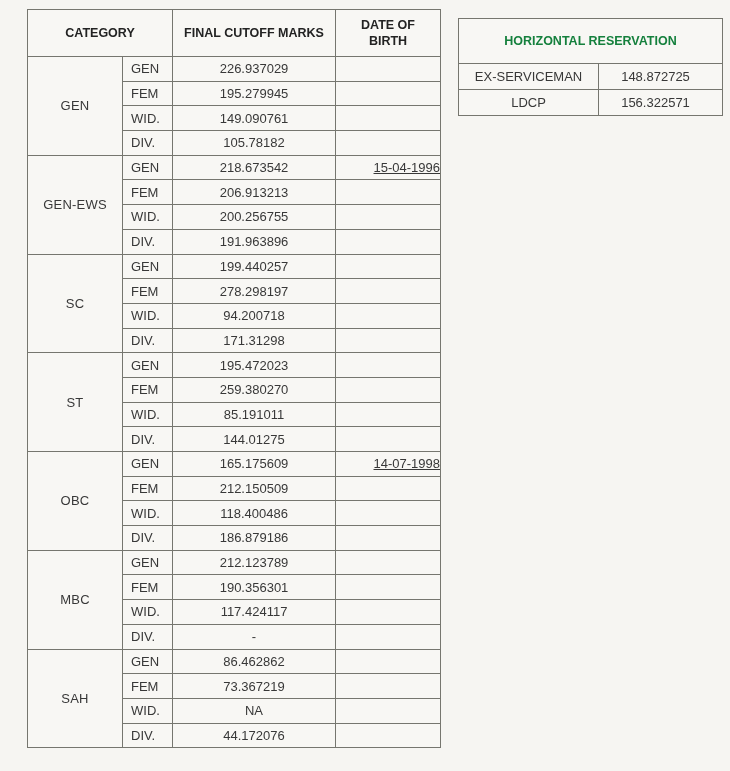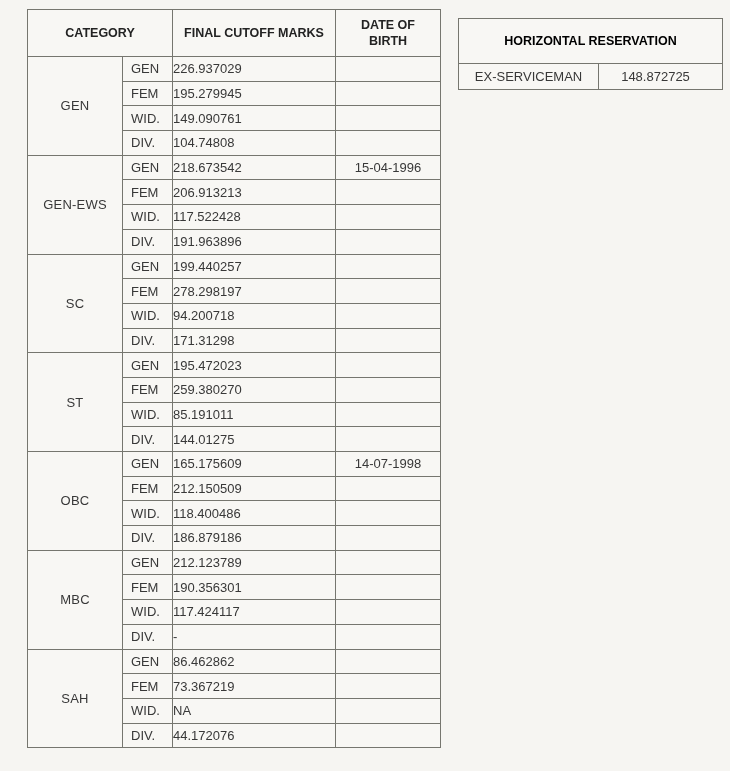--- a/index.html
+++ b/index.html
@@ -55,36 +55,37 @@
   .main-table td.cat-cell {
     text-align: center;
     font-size: 13px;
     letter-spacing: 0.2px;
   }
   .main-table td.sub-cell {
     text-align: left;
     padding-left: 8px;
   }
   .main-table td.marks-cell {
-    text-align: left;
+    text-align: center;
   }
   .main-table td.dob-cell {
-    text-align: center;
+    text-align: right;
+    text-decoration: underline;
   }
   
   .res-table {
     left: 458px;
     top: 18px;
     width: 264px;
   }
   .res-table th {
     height: 44px;
     font-size: 12.5px;
     font-weight: bold;
-    color: #000000;
+    color: #15803d;
     text-align: center;
     padding: 0 4px;
   }
   .res-table td {
     height: 25px;
     font-size: 13px;
     padding: 0;
   }
   .res-table td.res-label-cell {
     text-align: center;
@@ -125,37 +126,37 @@
           <td class="marks-cell">195.279945</td>
           <td class="dob-cell"></td>
         </tr>
         <tr>
           <td class="sub-cell">WID.</td>
           <td class="marks-cell">149.090761</td>
           <td class="dob-cell"></td>
         </tr>
         <tr>
           <td class="sub-cell">DIV.</td>
-          <td class="marks-cell">104.74808</td>
+          <td class="marks-cell">105.78182</td>
           <td class="dob-cell"></td>
         </tr>
         <tr>
           <td rowspan="4" class="cat-cell">GEN-EWS</td>
           <td class="sub-cell">GEN</td>
           <td class="marks-cell">218.673542</td>
           <td class="dob-cell">15-04-1996</td>
         </tr>
         <tr>
           <td class="sub-cell">FEM</td>
           <td class="marks-cell">206.913213</td>
           <td class="dob-cell"></td>
         </tr>
         <tr>
           <td class="sub-cell">WID.</td>
-          <td class="marks-cell">117.522428</td>
+          <td class="marks-cell">200.256755</td>
           <td class="dob-cell"></td>
         </tr>
         <tr>
           <td class="sub-cell">DIV.</td>
           <td class="marks-cell">191.963896</td>
           <td class="dob-cell"></td>
         </tr>
         <tr>
           <td rowspan="4" class="cat-cell">SC</td>
           <td class="sub-cell">GEN</td>
@@ -272,16 +273,20 @@
     <thead>
       <tr>
         <th colspan="2">HORIZONTAL RESERVATION</th>
       </tr>
     </thead>
     <tbody>
         <tr>
           <td class="res-label-cell">EX-SERVICEMAN</td>
           <td class="res-value-cell">148.872725</td>
         </tr>
+        <tr>
+          <td class="res-label-cell">LDCP</td>
+          <td class="res-value-cell">156.322571</td>
+        </tr>
       </tbody>
   </table>
 
 </div>
 
 </body></html>

